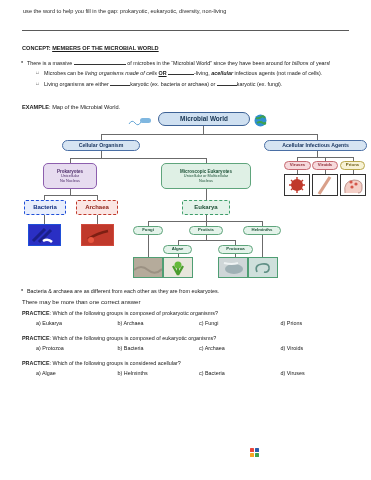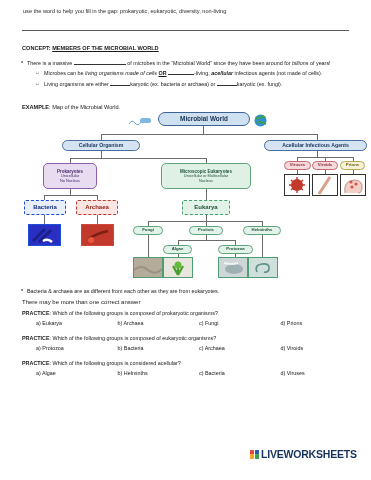--- a/index.html
+++ b/index.html
@@ -320,16 +320,15 @@
     </div>
   </div>
 
   <div class="footer">
     <span class="lw-grid">
       <i style="background:#e8453c;"></i>
         <i style="background:#2a5caa;"></i>
       <i style="background:#f5a623;"></i>
         <i style="background:#3da14e;"></i>
     </span>
-    <span class="lw-text">LIVEWORKSHEETS</span>
   </div>
 
 </div>
 
 </body></html>

